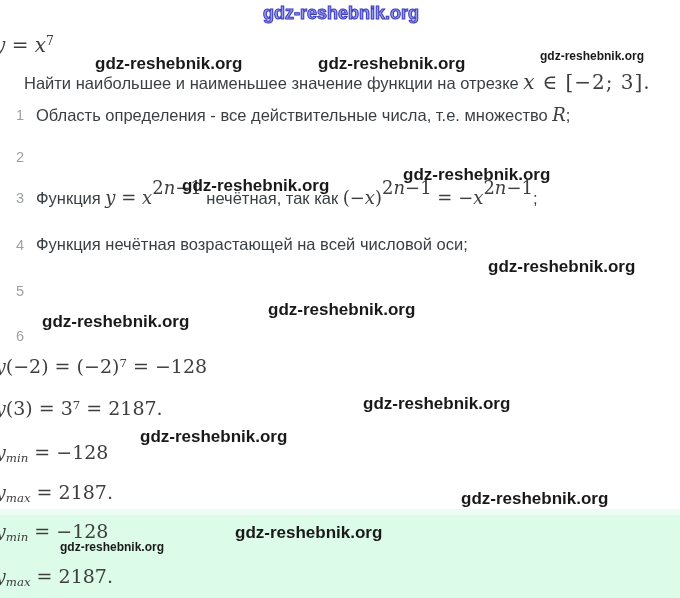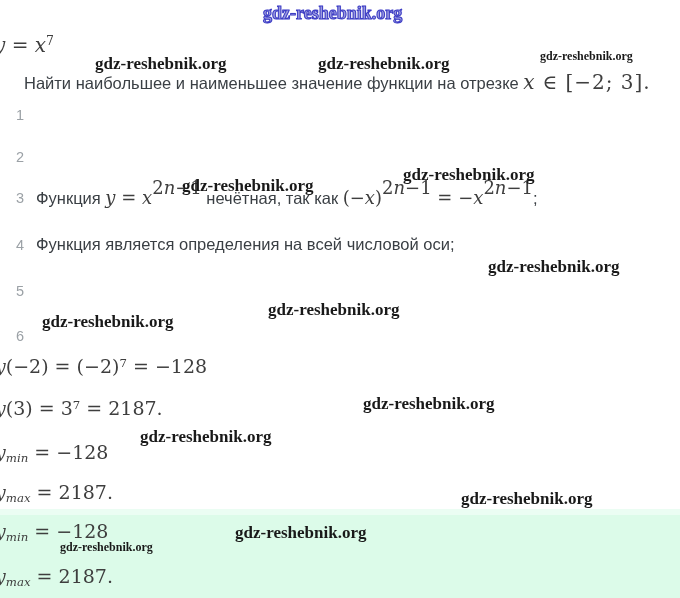--- a/index.html
+++ b/index.html
@@ -8,21 +8,21 @@
     overflow:hidden;font-family:"Liberation Sans",sans-serif;
   }
   
   .green-box{
     position:absolute;left:0;top:509px;width:680px;height:89px;
     background:#dcfbe9;border-top:6px solid #ebfdf3;z-index:0;
   }
   
   .wm{
     position:absolute;z-index:6;white-space:nowrap;
-    font-family:Liberation Serif, serif;font-weight:600;color:#191919;
+    font-family:Liberation Sans, sans-serif;font-weight:600;color:#191919;
   }
   .wm.blue{
     font-weight:700;color:#9a9ade;
     -webkit-text-stroke:1px #3e3ec5;text-shadow:0 0 1px #3e3ec5;
   }
   
   .math-line{
     position:absolute;z-index:2;white-space:nowrap;line-height:1.2;
     font-family:"DejaVu Serif",serif;font-size:19px;color:#3e3e3e;
   }
@@ -65,31 +65,32 @@
 
   <div class="math-line eq-func"><span class="i">y</span><span class="m"> = </span><span class="i">x</span><span class="m sup">7</span></div>
 
   <div class="title">
     <span>Найти наибольшее и наименьшее значение функции на отрезке</span>
     <span><span class="i">x</span><span class="m elem">∈</span><span class="m">[−2; 3].</span></span>
   </div>
 
   <div class="list-item li1">
     <span class="num">1</span>
+    <span><span class="s">Область определения - все действительные числа, т.е. множество </span><span class="i">R</span><span class="s">;</span></span>
   </div>
   <div class="list-item li2">
     <span class="num">2</span>
   </div>
   <div class="list-item li3">
     <span class="num">3</span>
     <span><span class="s">Функция </span><span class="i">y</span><span class="m"> = </span><span class="i">x</span><span class="m sup">2</span><span class="i sup">n</span><span class="m sup">−1</span><span class="s"> нечётная, так как </span><span class="m">(−</span><span class="i">x</span><span class="m">)</span><span class="m sup">2</span><span class="i sup">n</span><span class="m sup">−1</span><span class="m"> = −</span><span class="i">x</span><span class="m sup">2</span><span class="i sup">n</span><span class="m sup">−1</span><span class="s">;</span></span>
   </div>
   <div class="list-item li4">
     <span class="num">4</span>
-    <span><span class="s">Функция является определения на всей числовой оси;</span></span>
+    <span><span class="s">Функция нечётная возрастающей на всей числовой оси;</span></span>
   </div>
   <div class="list-item li5">
     <span class="num">5</span>
   </div>
   <div class="list-item li6">
     <span class="num">6</span>
   </div>
 
   <div class="math-line eq-neg2"><span class="i">y</span><span class="m">(−2) = (−2)</span><span class="m sup">7</span><span class="m"> = −128</span></div>
   <div class="math-line eq-3"><span class="i">y</span><span class="m">(3) = 3</span><span class="m sup">7</span><span class="m"> = 2187.</span></div>

